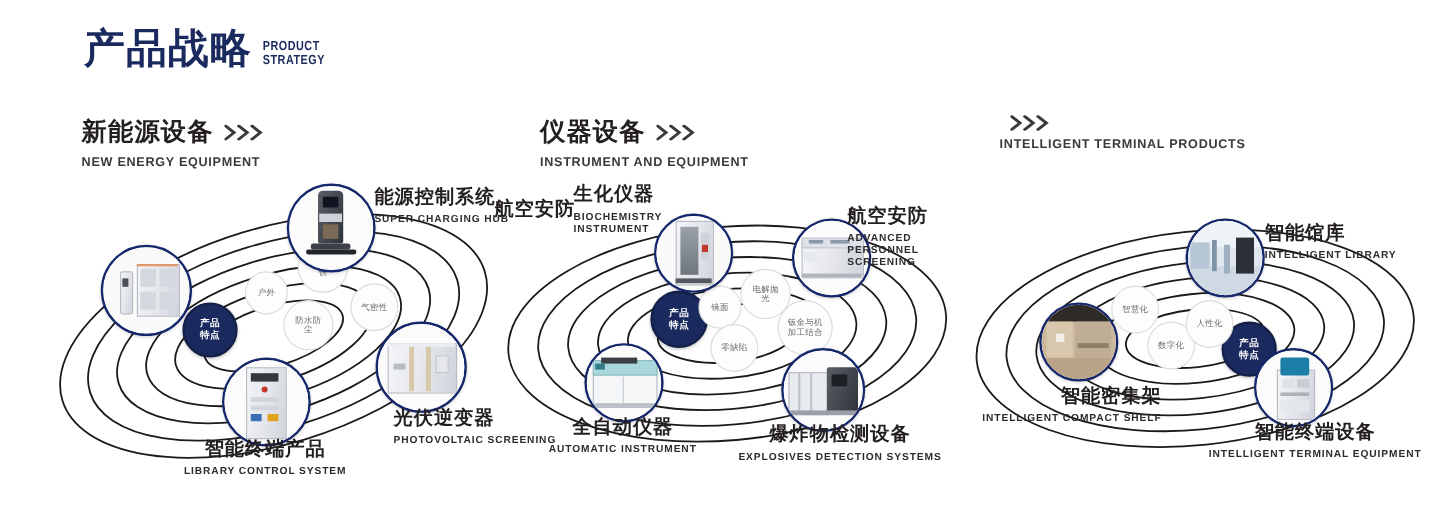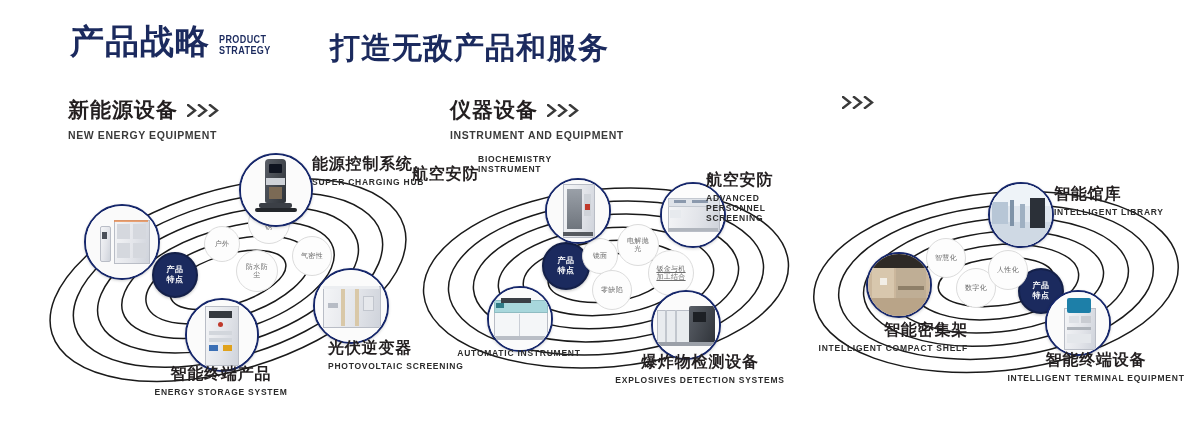--- a/index.html
+++ b/index.html
@@ -104,21 +104,20 @@
 
 <div class="stage">
 
   <div class="header">
     <div class="brand-cn">产品战略</div>
     <div class="brand-en">
       <span>PRODUCT</span>
       <span>STRATEGY</span>
     </div>
   </div>
-  <div class="headline">打造无敌产品和服务</div>
 
   <div class="sect" style="left:68px;top:96px;">
     <div class="sect-row">
       <div class="sect-cn">新能源设备</div>
       <div class="chev">
         <svg width="34" height="13" viewBox="0 0 34 13">
           <path d="M1 1 L8 6.5 L1 12" fill="none" stroke="#3a3a3a" stroke-width="2.4" stroke-linecap="square"></path>
           <path d="M12 1 L19 6.5 L12 12" fill="none" stroke="#3a3a3a" stroke-width="2.4" stroke-linecap="square"></path>
           <path d="M23 1 L30 6.5 L23 12" fill="none" stroke="#3a3a3a" stroke-width="2.4" stroke-linecap="square"></path>
         </svg>
@@ -144,20 +143,21 @@
   <div class="sect" style="left:833px;top:96px;">
     <div class="sect-row">
       <div class="chev">
         <svg width="34" height="13" viewBox="0 0 34 13">
           <path d="M1 1 L8 6.5 L1 12" fill="none" stroke="#3a3a3a" stroke-width="2.4" stroke-linecap="square"></path>
           <path d="M12 1 L19 6.5 L12 12" fill="none" stroke="#3a3a3a" stroke-width="2.4" stroke-linecap="square"></path>
           <path d="M23 1 L30 6.5 L23 12" fill="none" stroke="#3a3a3a" stroke-width="2.4" stroke-linecap="square"></path>
         </svg>
       </div>
     </div>
+    <div class="sect-en">INTELLIGENT TERMINAL PRODUCTS</div>
   </div>
 
   <div class="cluster" style="left:40px;top:150px;width:380px;height:250px;">
 
     <svg class="rings" width="380" height="250" viewBox="0 0 380 250">
       <g transform="translate(188,130) rotate(-17)" fill="none" stroke="#1a1a1a" stroke-width="1.5">
         <ellipse rx="60" ry="25"></ellipse>
         <ellipse rx="85" ry="38"></ellipse>
         <ellipse rx="110" ry="51"></ellipse>
         <ellipse rx="135" ry="64"></ellipse>
@@ -239,21 +239,21 @@
         <div class="strip" style="left:22px;top:11px;width:23px;height:7px;background:#35393f;"></div>
         <div class="strip" style="left:31px;top:22px;width:5px;height:5px;background:#c0392b;border-radius:50%;"></div>
         <div class="strip" style="left:22px;top:31px;width:23px;height:4px;background:#d2d6dc;"></div>
         <div class="strip" style="left:22px;top:38px;width:23px;height:4px;background:#d2d6dc;"></div>
         <div class="strip" style="left:22px;top:45px;width:9px;height:6px;background:#3b6fb5;"></div>
         <div class="strip" style="left:36px;top:45px;width:9px;height:6px;background:#e0a21c;"></div>
       </div>
     </div>
     <div class="lab center" style="left:46px;top:214px;width:270px;">
       <div class="cn">智能终端产品</div>
-      <div class="en">ENERGY STORAGE SYSTEM</div>
+      <div class="en">LIBRARY CONTROL SYSTEM</div>
     </div>
   </div>
 
   <div class="cluster" style="left:410px;top:150px;width:390px;height:250px;">
 
     <svg class="rings" width="390" height="250" viewBox="0 0 390 250">
       <g transform="translate(196,128) rotate(-5)" fill="none" stroke="#1a1a1a" stroke-width="1.5">
         <ellipse rx="58" ry="24"></ellipse>
         <ellipse rx="83" ry="37"></ellipse>
         <ellipse rx="108" ry="50"></ellipse>
@@ -269,21 +269,21 @@
         <div>特点</div>
       </div>
     </div>
 
     <div class="bub" style="left:172px;top:88px;width:34px;height:34px;">
       <span>镜面</span>
     </div>
     <div class="bub" style="left:207px;top:74px;width:40px;height:40px;">
       <span style="width:22px;">电解抛光</span>
     </div>
-    <div class="bub" style="left:238px;top:100px;width:44px;height:44px;text-decoration:underline;">
+    <div class="bub" style="left:238px;top:100px;width:44px;height:44px;">
       <span style="width:30px;">钣金与机加工结合</span>
     </div>
     <div class="bub" style="left:182px;top:120px;width:38px;height:38px;">
       <span style="width:26px;">零缺陷</span>
     </div>
 
     <div class="lab left" style="left:2px;top:14px;width:90px;">
       <div class="cn">航空安防</div>
     </div>
 
@@ -291,20 +291,21 @@
       <div class="ph">
         <div class="floor" style="left:0;top:0;right:0;bottom:0;background:#fafafa;"></div>
         <div class="cab" style="left:16px;top:4px;width:30px;height:52px;"></div>
         <div class="dark" style="left:20px;top:9px;width:15px;height:40px;background:linear-gradient(180deg,#9aa0a8,#6f757d);"></div>
         <div class="strip" style="left:37px;top:14px;width:7px;height:22px;background:#cfd3d9;"></div>
         <div class="strip" style="left:38px;top:24px;width:5px;height:6px;background:#c0392b;"></div>
         <div class="strip" style="left:16px;top:52px;width:30px;height:4px;background:#55595f;"></div>
       </div>
     </div>
     <div class="lab left" style="left:68px;top:2px;width:120px;">
+      <div class="cn">生化仪器</div>
       <div class="en" style="width:60px;text-align:right;">BIOCHEMISTRY INSTRUMENT</div>
     </div>
 
     <div class="node" style="left:250px;top:32px;width:62px;height:62px;">
       <div class="ph">
         <div class="floor" style="left:0;top:0;right:0;bottom:0;background:#fcfcfc;"></div>
         <div class="cab" style="left:6px;top:18px;width:50px;height:28px;"></div>
         <div class="strip" style="left:6px;top:14px;width:50px;height:7px;background:#dfe3e9;border:1px solid #c3c8d0;"></div>
         <div class="strip" style="left:12px;top:16px;width:12px;height:3px;background:#8b99ad;"></div>
         <div class="strip" style="left:30px;top:16px;width:16px;height:3px;background:#8b99ad;"></div>
@@ -322,20 +323,21 @@
         <div class="floor" style="left:0;top:0;right:0;bottom:0;background:#fbfbfb;"></div>
         <div class="cab" style="left:5px;top:22px;width:52px;height:28px;background:#f4f6f8;"></div>
         <div class="strip" style="left:5px;top:12px;width:52px;height:11px;background:#a8d7dc;border:1px solid #8fbcc2;"></div>
         <div class="strip" style="left:12px;top:10px;width:30px;height:5px;background:#3a3f45;"></div>
         <div class="strip" style="left:7px;top:15px;width:8px;height:5px;background:#2f7b86;"></div>
         <div class="strip" style="left:30px;top:26px;width:1px;height:22px;background:#c9ced6;"></div>
         <div class="strip" style="left:5px;top:48px;width:52px;height:3px;background:#b9bec6;"></div>
       </div>
     </div>
     <div class="lab center" style="left:16px;top:196px;width:186px;">
+      <div class="cn">全自动仪器</div>
       <div class="en">AUTOMATIC INSTRUMENT</div>
     </div>
 
     <div class="node" style="left:241px;top:140px;width:66px;height:66px;">
       <div class="ph">
         <div class="floor" style="left:0;top:0;right:0;bottom:0;background:#fbfbfb;"></div>
         <div class="cab" style="left:4px;top:18px;width:32px;height:34px;background:#e9ecef;"></div>
         <div class="strip" style="left:12px;top:18px;width:2px;height:34px;background:#c2c7ce;"></div>
         <div class="strip" style="left:22px;top:18px;width:2px;height:34px;background:#c2c7ce;"></div>
         <div class="dark" style="left:36px;top:14px;width:26px;height:38px;border-radius:2px;"></div>

